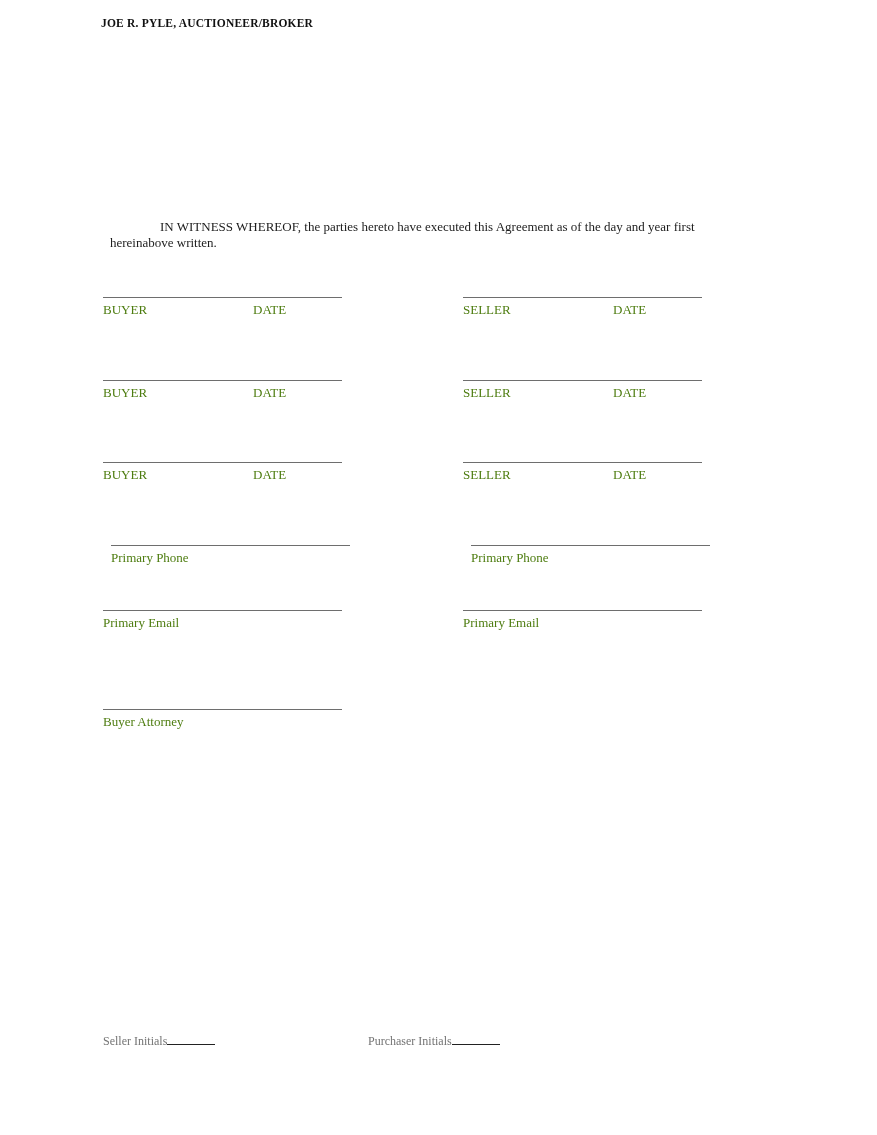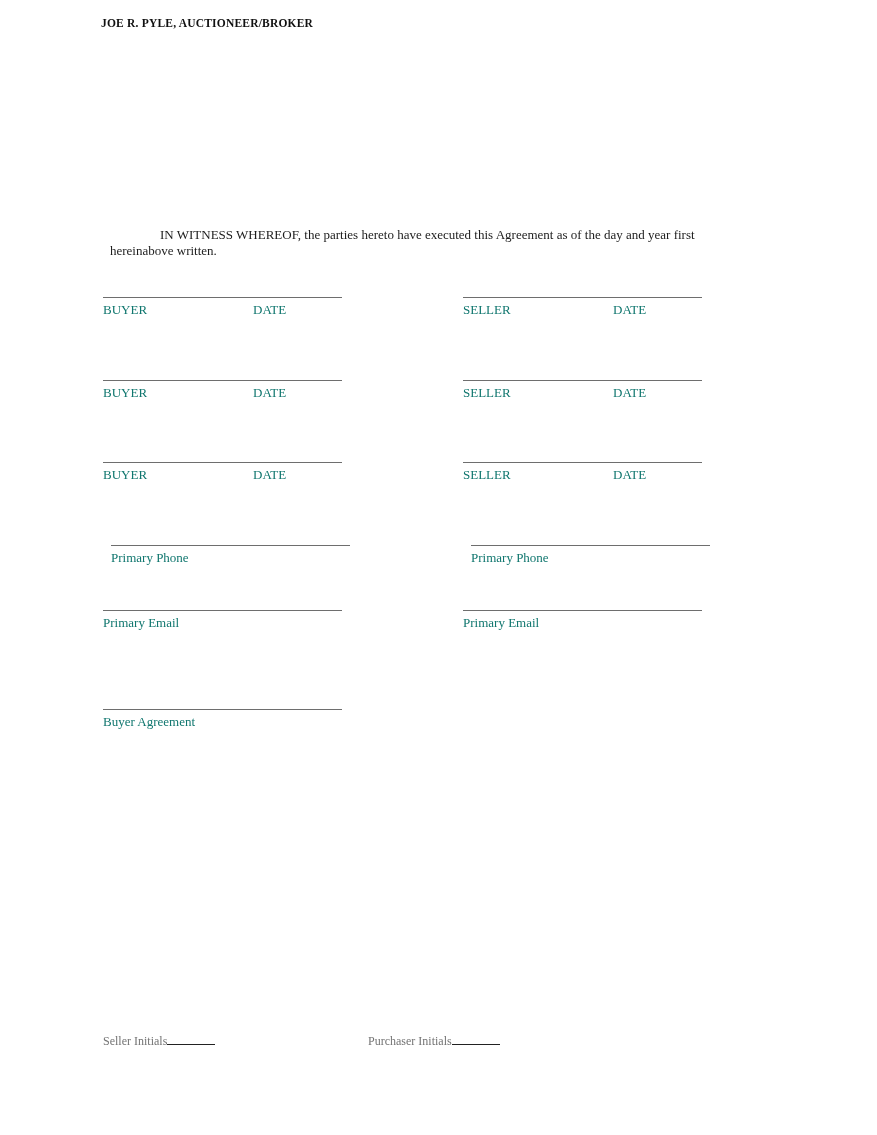--- a/index.html
+++ b/index.html
@@ -27,36 +27,35 @@
   }
   .witness-para {
     position: absolute;
     left: 110px;
     top: 219px;
     width: 650px;
     font-size: 13px;
     line-height: 16px;
     text-indent: 50px;
     color: #1c1c1c;
-    margin-top: 8px;
   }
   
   .field {
     position: absolute;
     width: 239px;
   }
   .field .rule {
     height: 0;
     border-top: 1px solid #6e6e6e;
   }
   .field .labels {
     position: relative;
     margin-top: 4px;
     font-size: 13px;
-    color: #0f766e;
+    color: #4d7c0f;
     height: 16px;
   }
   .field .labels .date-label {
     position: absolute;
     left: 150px;
     top: 0;
   }
   .col-left  { left: 103px; }
   .col-right { left: 463px; }
 
@@ -159,21 +158,21 @@
   <div class="field col-right row-email">
     <div class="rule"></div>
     <div class="labels">
       <span>Primary Email</span>
     </div>
   </div>
 
   <div class="field col-left row-attorney">
     <div class="rule"></div>
     <div class="labels">
-      <span>Buyer Agreement</span>
+      <span>Buyer Attorney</span>
     </div>
   </div>
 
   <div class="initials initials-seller">
     <span>Seller Initials</span><span class="blank"></span>
   </div>
   <div class="initials initials-purchaser">
     <span>Purchaser Initials</span><span class="blank"></span>
   </div>
 

